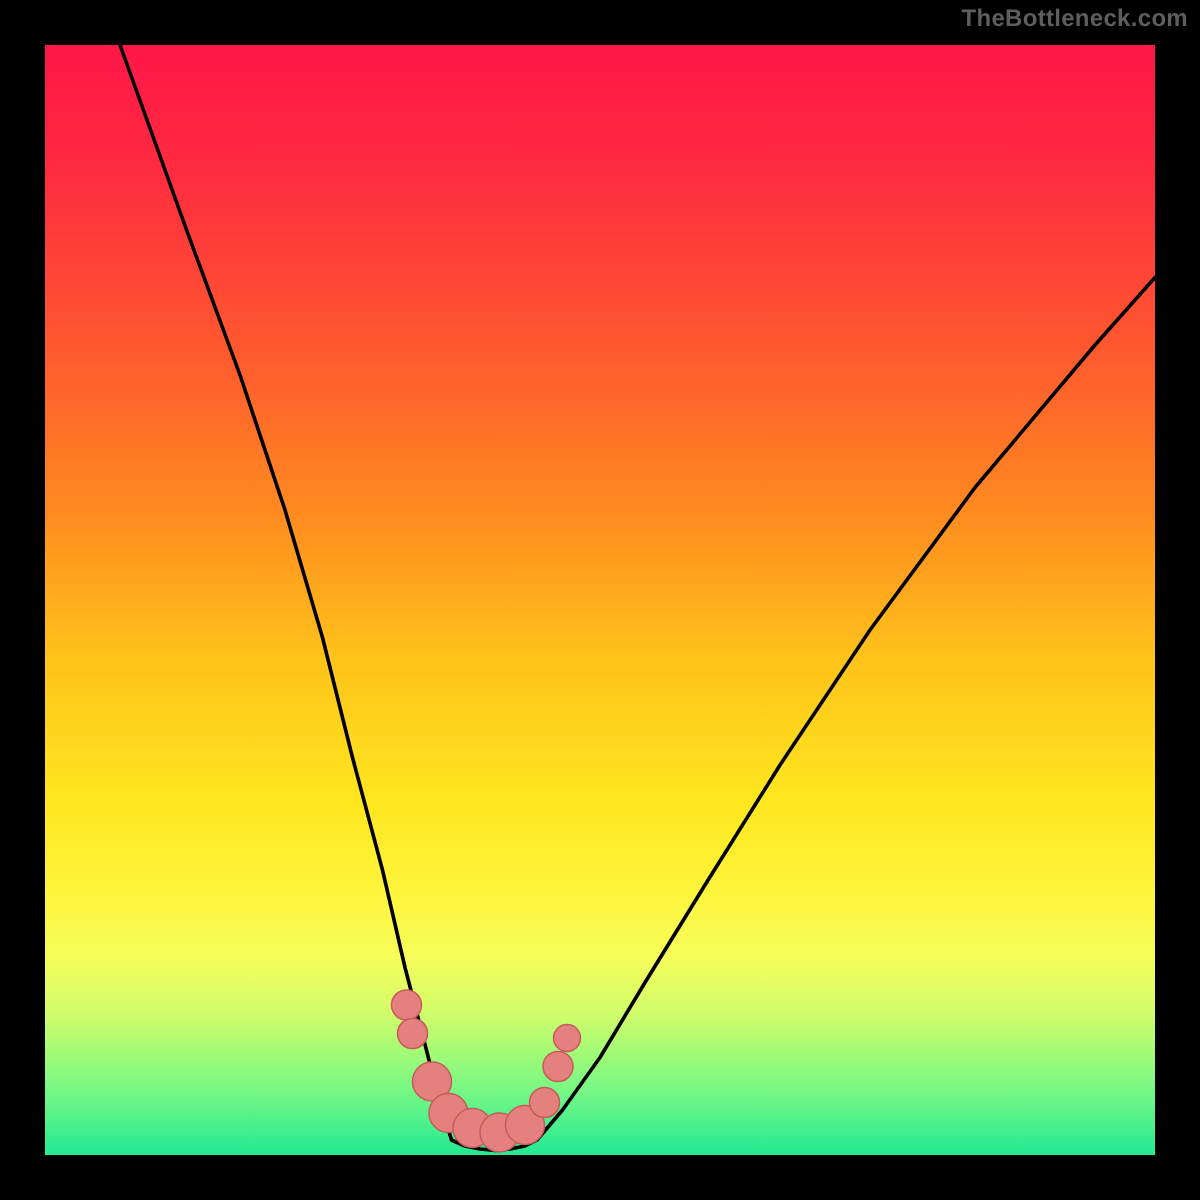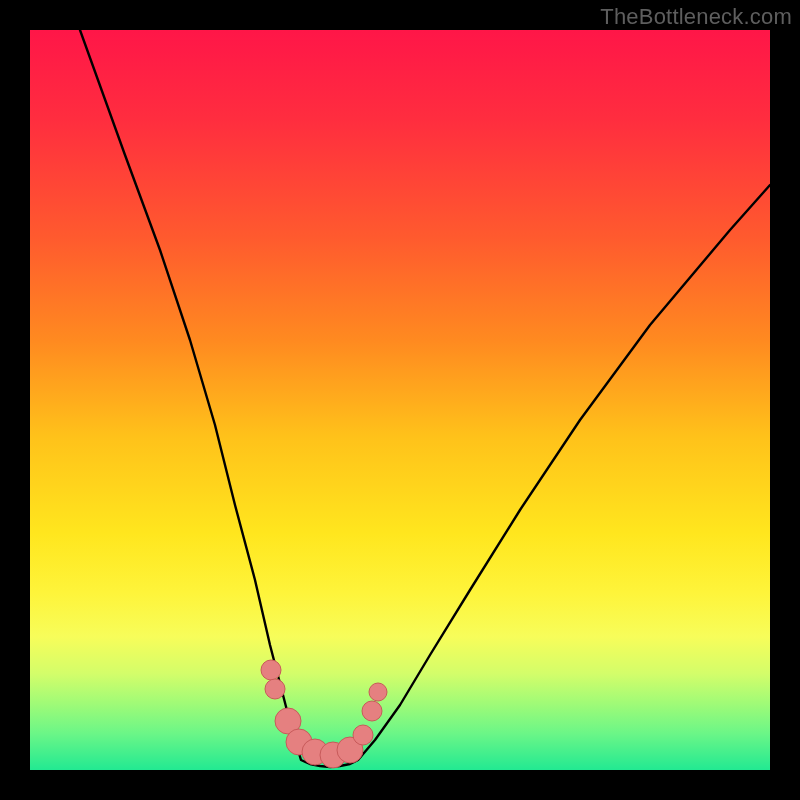--- a/index.html
+++ b/index.html
@@ -45,23 +45,24 @@
     top: 0;
     width: 740px;
     height: 740px;
     pointer-events: none;
   }
   .attrib {
     position: absolute;
     top: 4px;
     right: 8px;
     color: #5e5e5e;
-    font-size: 22px;
+    font-size: 16px;
     letter-spacing: 0.2px;
     user-select: none;
+    font-weight: bold;
   }
 </style>
 </head>
 <body>
 
 <div class="stage">
 
   <div class="plot">
     <svg class="curve" viewBox="0 0 740 740" preserveAspectRatio="none">
       <path id="curve-path" d="M50 0 L95 125 L130 220 L160 310 L185 395 L205 475 L225 550 L240 615 L253 665 L262 700 L268 720 L271 730 L271 730 L280 734 L290 736 L300 737 L310 736 L320 734 L328 730 L328 730 L345 710 L370 675 L400 625 L440 560 L490 480 L550 390 L620 295 L700 200 L740 155" fill="none" stroke="#000000" stroke-width="2.4" stroke-linecap="round" stroke-linejoin="round"></path>

